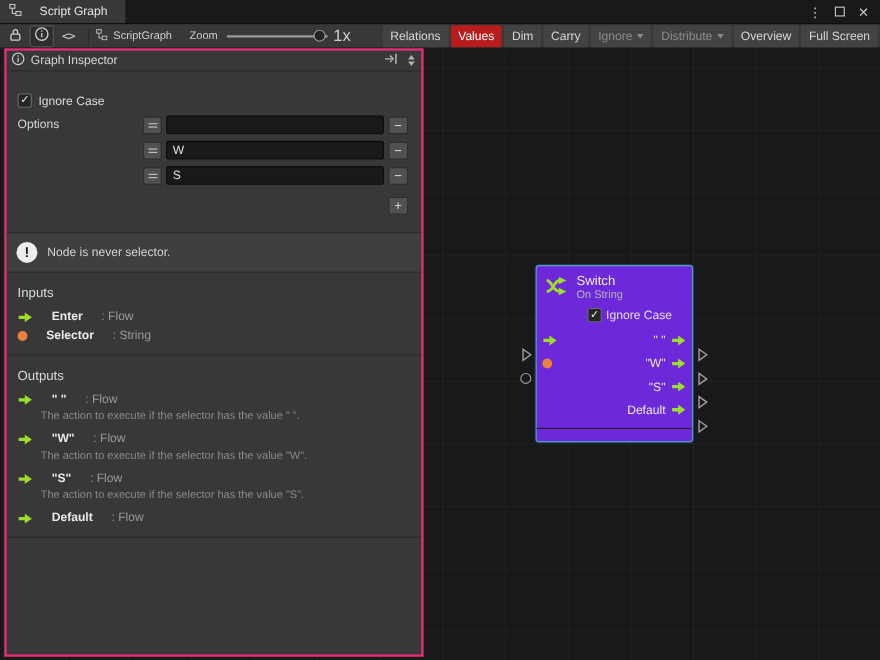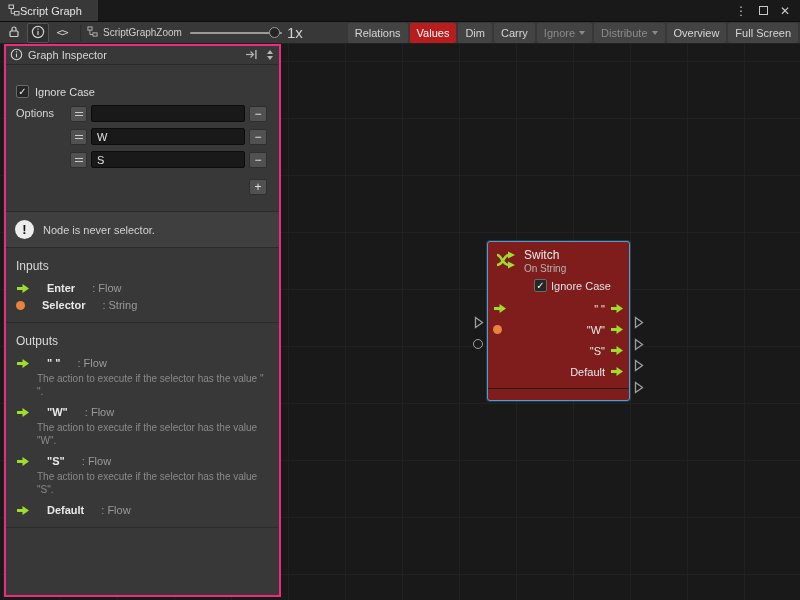--- a/index.html
+++ b/index.html
@@ -1,66 +1,66 @@
 <!DOCTYPE html>
 <html><head>
 <meta charset="utf-8">
 <style>
   *{margin:0;padding:0;box-sizing:border-box}
   html,body{width:800px;height:600px;overflow:hidden}
   body{background:#191919;font-family:"Liberation Sans",sans-serif;font-size:11px;color:#d2d2d2}
 
   
   .titlebar{height:22px;background:#191919;display:flex;align-items:stretch;border-bottom:1px solid #0d0d0d}
-  .tab{display:flex;align-items:center;gap:0;background:#383838;padding:0 16px 0 8px;color:#e4e4e4;font-size:11px}
+  .tab{display:flex;align-items:center;gap:16px;background:#383838;padding:0 16px 0 8px;color:#e4e4e4;font-size:11px}
   .win-controls{margin-left:auto;display:flex;align-items:center;gap:12px;padding-right:10px;color:#c8c8c8;font-size:12px}
   .maxbox{width:9px;height:9px;border:1px solid #c8c8c8;display:inline-block}
 
   
   .toolbar{height:22px;background:#383838;border-bottom:1px solid #222;display:flex;align-items:center;padding:0 2px;position:relative}
   .ibtn{height:20px;min-width:22px;display:flex;align-items:center;justify-content:center;border-radius:2px;margin:0 1px}
   .ibtn.pressed{background:#2e2e2e;border:1px solid #545454}
   .code-glyph{font-family:"DejaVu Sans Mono",monospace;font-size:11px;color:#cfcfcf;letter-spacing:-1px}
   .vsep{width:1px;height:16px;background:#2c2c2c;margin:0 6px}
   .graphname{display:flex;align-items:center;gap:5px;color:#cfcfcf;font-size:10px}
-  .zoom-label{color:#cfcfcf;font-size:10px}
+  .zoom-label{margin-left:16px;color:#cfcfcf;font-size:10px}
   .slider{position:relative;width:92px;height:14px;margin-left:8px}
   .slider .track{position:absolute;left:0;right:0;top:6px;height:2px;background:#9a9a9a;border-radius:1px}
   .slider .handle{position:absolute;right:2px;top:1px;width:11px;height:11px;border-radius:50%;background:#232323;border:1px solid #9a9a9a}
   .zoom-val{margin-left:5px;color:#cfcfcf;font-size:15px}
   .tb-right{margin-left:auto;display:flex;align-items:center;height:22px}
   .seg{height:20px;display:flex;align-items:center;padding:0 7px;margin-left:2px;background:#434343;border-radius:2px;color:#d6d6d6;white-space:nowrap}
   .seg.active{background:#b91c1c;color:#fff}
   .seg.disabled{color:#8b8b8b}
   .caret{width:0;height:0;border-left:3.5px solid transparent;border-right:3.5px solid transparent;border-top:4px solid #8b8b8b;margin-left:4px;display:inline-block}
 
   
   .main{position:relative;height:556px}
   .canvas{position:absolute;inset:0;background-color:#191919;
     background-image:linear-gradient(#212121 1px,transparent 1px),linear-gradient(90deg,#212121 1px,transparent 1px);
     background-size:57px 57px;background-position:3px 17px}
 
   
-  .node{position:absolute;left:487px;top:197px;width:143px;background:#7f1d1d;border:1px solid #4b9fd5;border-radius:3px;box-shadow:0 0 0 1px rgba(75,159,213,.25);z-index:3}
+  .node{position:absolute;left:487px;top:197px;width:143px;background:#6d28d9;border:1px solid #4b9fd5;border-radius:3px;box-shadow:0 0 0 1px rgba(75,159,213,.25);z-index:3}
   .node-head{display:flex;align-items:flex-start;gap:6px;padding:6px 6px 0 6px}
   .node-title{font-size:12px;color:#ececec}
   .node-sub{font-size:10px;color:#b5b5b5;margin-top:1px}
   .node-check{display:flex;align-items:center;gap:4px;padding:5px 0 4px 46px;color:#e0e0e0}
   .checkbox{width:13px;height:13px;background:#262626;border:1px solid #6a6a6a;border-radius:2px;display:flex;align-items:center;justify-content:center;color:#f0f0f0;font-size:10px;line-height:1}
   .node-rows{padding:2px 0}
   .node-row{height:21px;display:flex;align-items:center;padding:0 5px}
   .node-row .lslot{width:18px;display:flex;align-items:center}
   .node-row .rslot{margin-left:auto;display:flex;align-items:center;gap:5px;color:#e8e8e8}
   .node-footer{height:12px;border-top:1px solid #1f1f1f;margin-top:4px}
   .vdot{width:9px;height:9px;border-radius:50%;background:#e8823d;display:inline-block}
   .ext{position:absolute;z-index:2}
   .ext-circle{width:10px;height:10px;border:1.3px solid #9f9f9f;border-radius:50%}
 
   
-  .inspector{position:absolute;left:4px;top:0;width:277px;height:553px;background:#383838;border:2px solid #ee2b7c;z-index:5;display:flex;flex-direction:column;overflow:hidden}
+  .inspector{position:absolute;left:4px;top:0;width:381px;height:553px;background:#383838;border:2px solid #ee2b7c;z-index:5;display:flex;flex-direction:column;overflow:hidden}
   .insp-header{height:19px;flex:0 0 19px;display:flex;align-items:center;gap:5px;padding:0 3px 0 4px;border-bottom:1px solid #2a2a2a}
   .insp-header .htitle{color:#d6d6d6}
   .hspace{flex:1}
   .updown{display:flex;flex-direction:column;gap:2px;align-items:center;width:13px}
   .tri-up{width:0;height:0;border-left:3.5px solid transparent;border-right:3.5px solid transparent;border-bottom:4px solid #b5b5b5}
   .tri-dn{width:0;height:0;border-left:3.5px solid transparent;border-right:3.5px solid transparent;border-top:4px solid #b5b5b5}
   .insp-title-row{display:flex;align-items:center;gap:9px;padding:8px 10px 2px 10px}
   .insp-title{font-size:13px;color:#e2e2e2}
   .check-row{display:flex;align-items:center;gap:6px;padding:0 10px;margin-top:20px;color:#dcdcdc}
   .options-block{display:flex;padding:7px 12px 0 10px}

